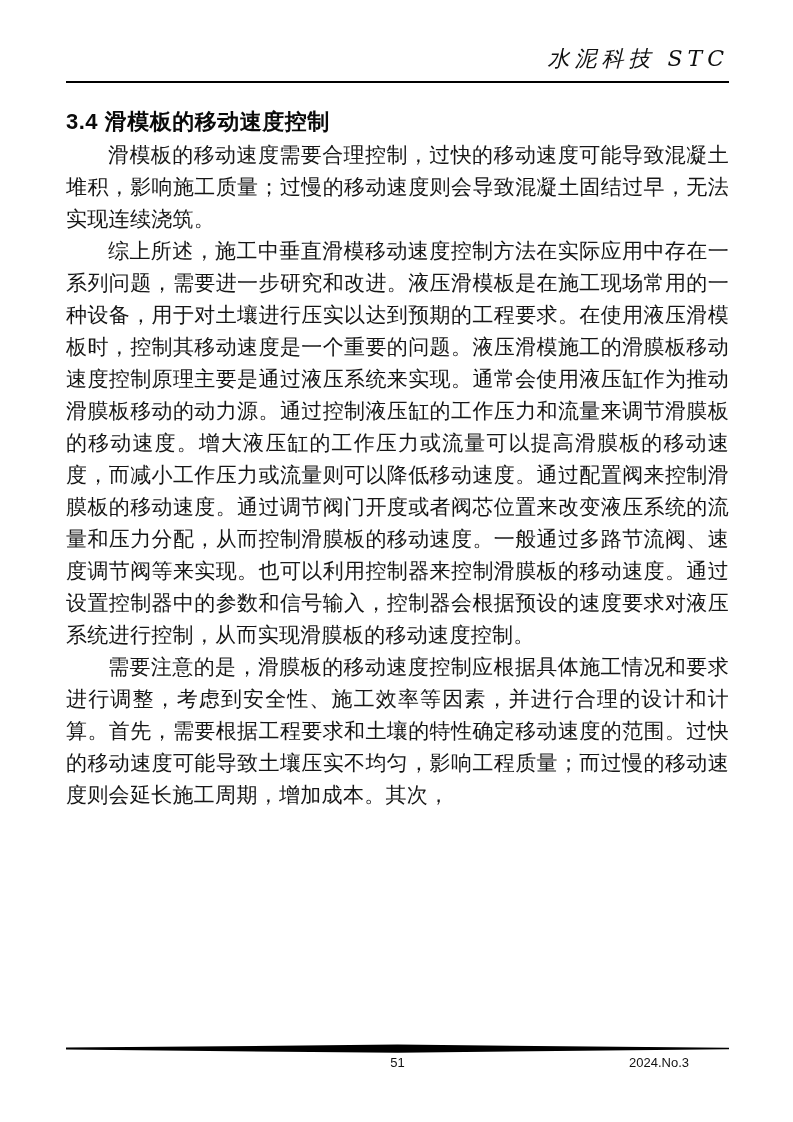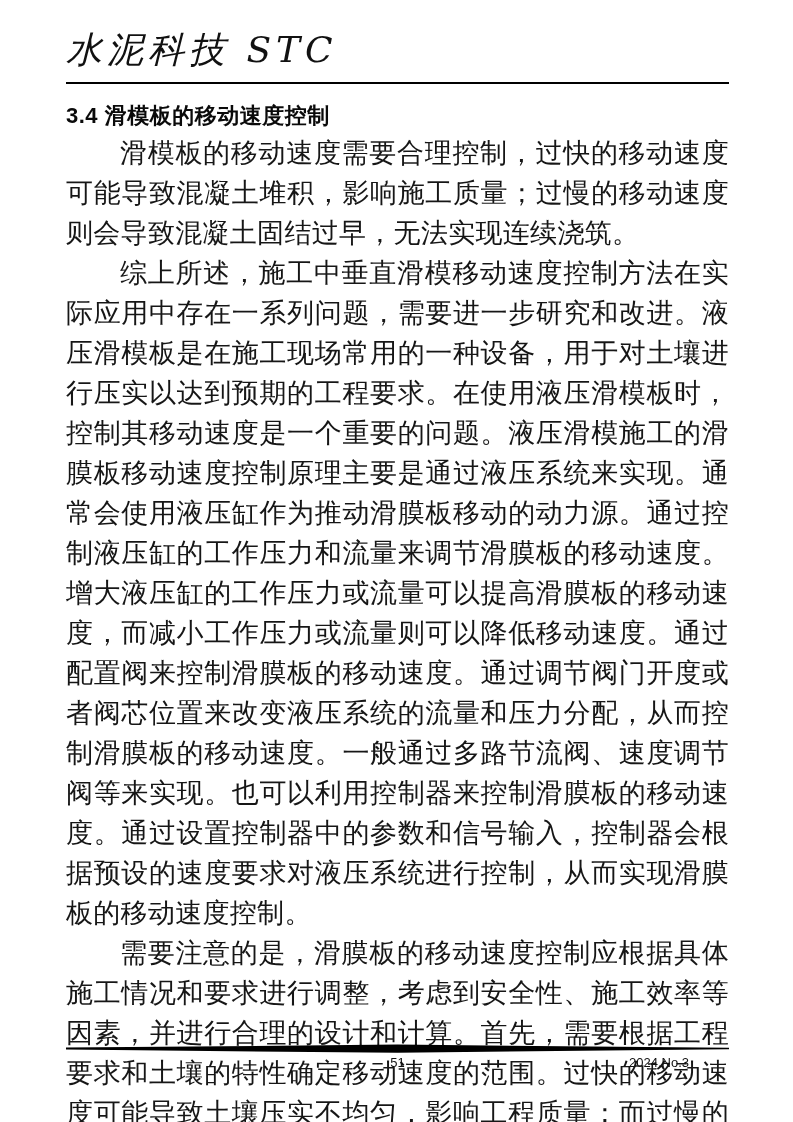--- a/index.html
+++ b/index.html
@@ -14,45 +14,45 @@
     overflow: hidden;
     font-family: "DejaVu Serif", "Liberation Serif", serif;
   }
   .content {
     position: absolute;
     left: 66px;
     right: 64px;
     top: 0;
   }
   .journal-title {
-    padding-top: 26px;
-    text-align: left;
+    padding-top: 44px;
+    text-align: right;
     font-family: "DejaVu Serif", serif;
     font-style: italic;
     font-weight: 500;
-    font-size: 36px;
+    font-size: 22px;
     letter-spacing: 5px;
     color: #111;
     white-space: nowrap;
   }
   .header-rule {
     margin-top: 7px;
     border-bottom: 2.5px solid #000;
   }
   .section-heading {
-    margin-top: 17px;
+    margin-top: 24px;
     font-family: "Liberation Sans", "DejaVu Sans", sans-serif;
     font-weight: bold;
     font-size: 22px;
     color: #0a0a0a;
     letter-spacing: 0.5px;
   }
   .body-text p {
-    font-size: 27px;
-    line-height: 40px;
+    font-size: 21px;
+    line-height: 32px;
     text-align: justify;
     text-justify: inter-ideograph;
     text-indent: 2em;
     color: #161616;
     letter-spacing: 0.3px;
   }
   .body-text { margin-top: 2px; }
   .footer {
     position: absolute;
     left: 66px;

